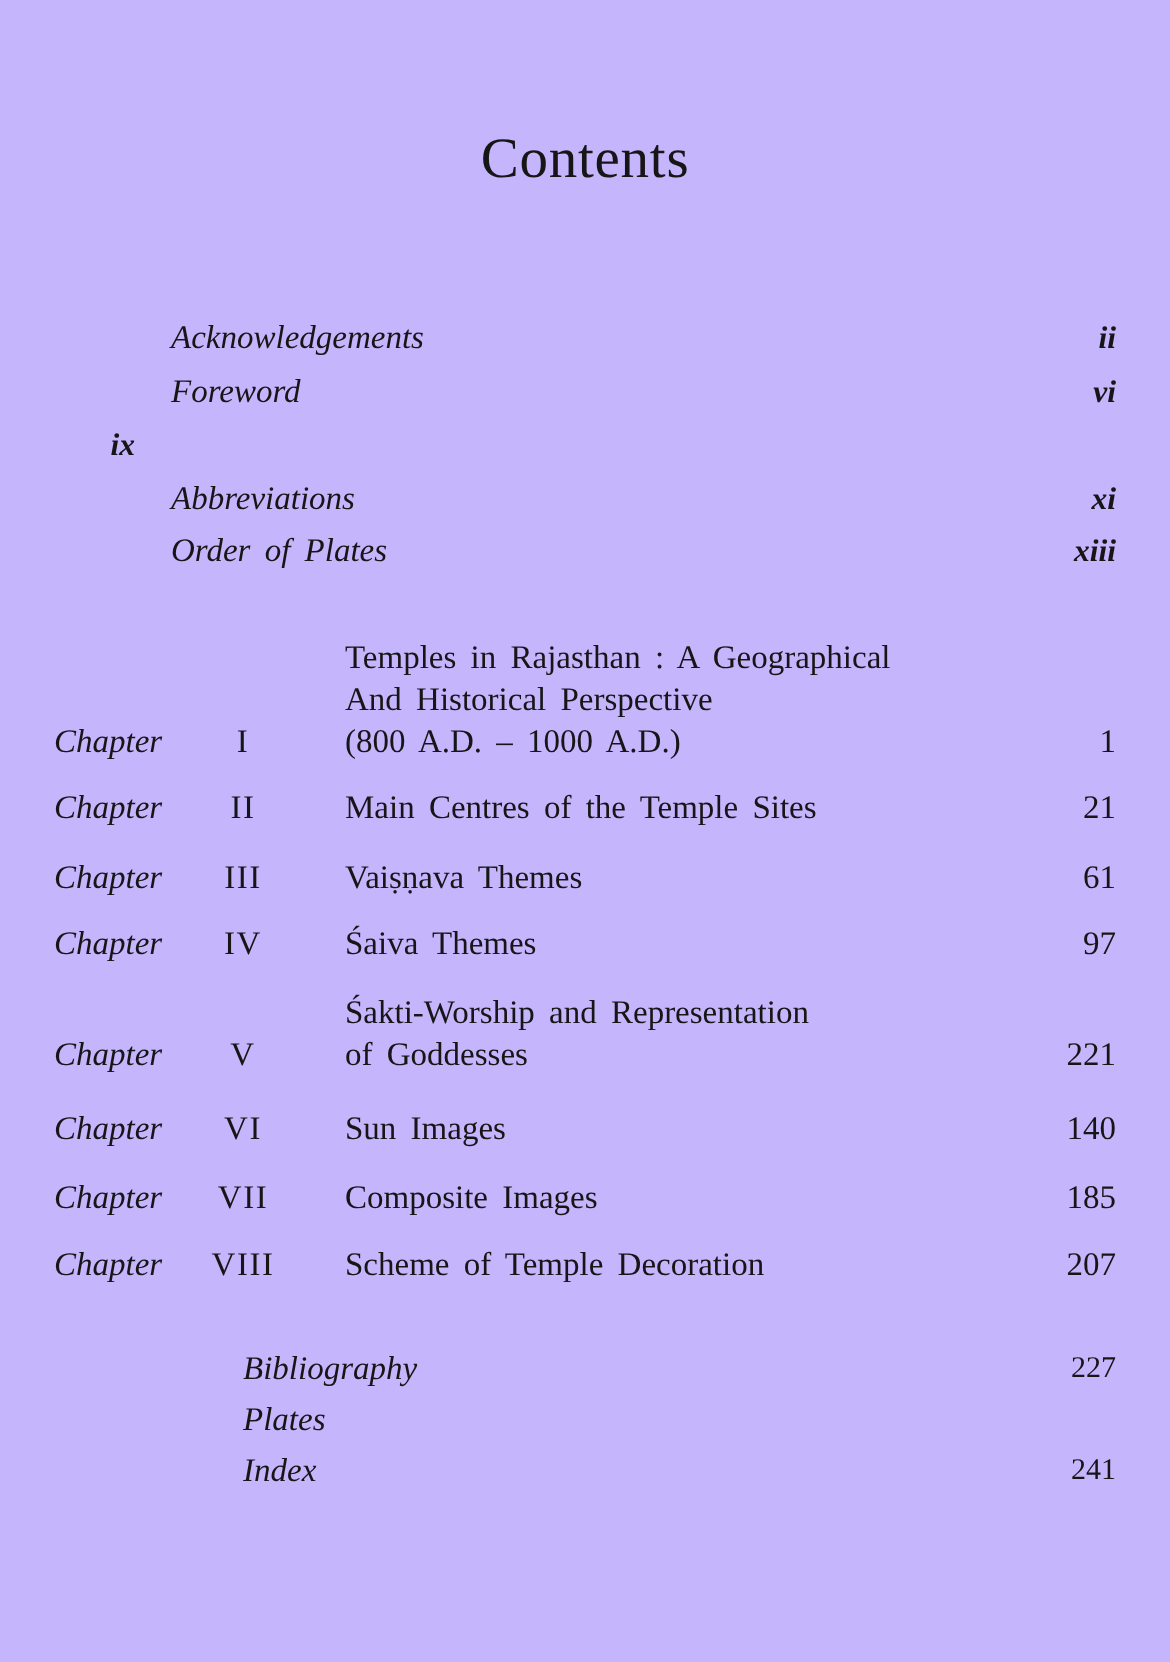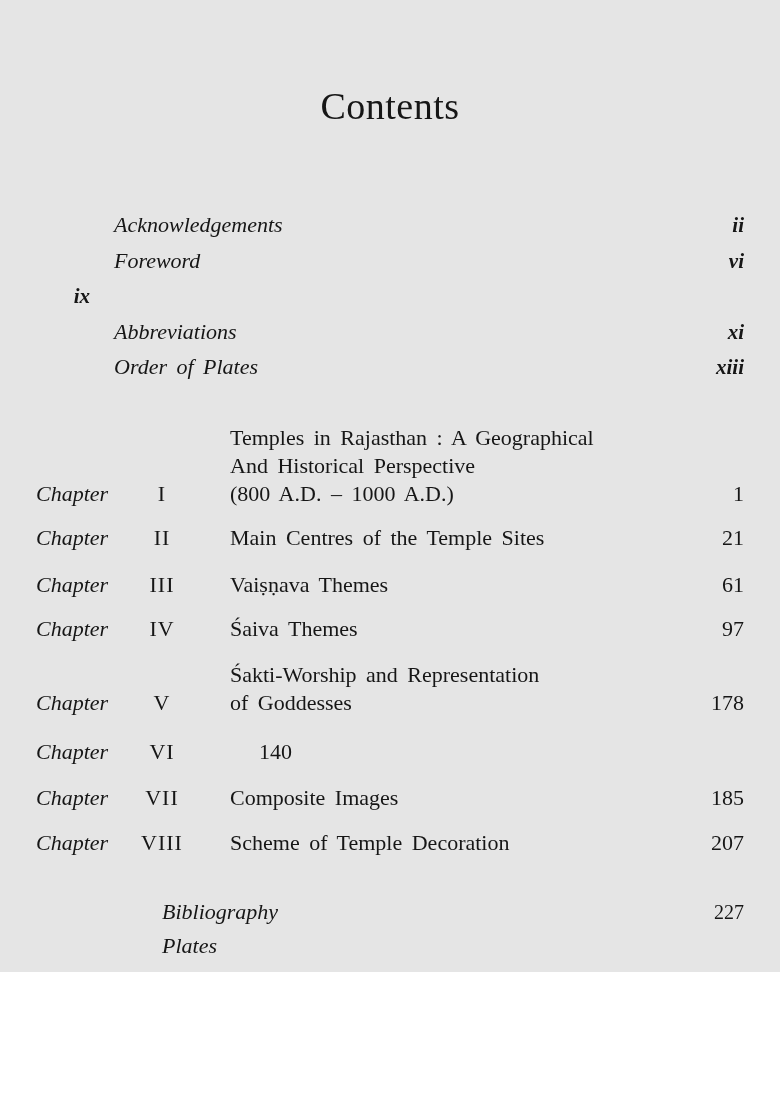--- a/index.html
+++ b/index.html
@@ -1,18 +1,18 @@
 <!DOCTYPE html>
 <html><head>
 <meta charset="utf-8">
 <style>
   html,body { margin:0; padding:0; background:#ffffff; }
   .page {
-    position:relative; width:780px; height:972px;
-    background:#e5e5e5; overflow:hidden;
+    position:relative; width:780px; height:1108px;
+    background:#c4b5fd; overflow:hidden;
     font-family:"Liberation Serif", serif;
     color:#161616;
   }
   .doc-title {
     position:absolute; top:84px; left:0; width:100%;
     text-align:center; font-size:38px; line-height:1.2;
     letter-spacing:0.5px; font-weight:400;
   }
   
   .matter { position:absolute; left:0; right:0; }
@@ -123,26 +123,29 @@
     <span class="ch-page">97</span>
   </div>
 
   <div class="ch-row">
     <span class="ch-prefix">Chapter</span>
     <span class="ch-num">V</span>
     <span class="ch-title">
           <div>Śakti-Worship and Representation</div>
           <div>of Goddesses</div>
         </span>
-    <span class="ch-page">178</span>
+    <span class="ch-page">221</span>
   </div>
 
   <div class="ch-row">
     <span class="ch-prefix">Chapter</span>
     <span class="ch-num">VI</span>
+    <span class="ch-title">
+          <div>Sun Images</div>
+        </span>
     <span class="ch-page">140</span>
   </div>
 
   <div class="ch-row">
     <span class="ch-prefix">Chapter</span>
     <span class="ch-num">VII</span>
     <span class="ch-title">
           <div>Composite Images</div>
         </span>
     <span class="ch-page">185</span>

